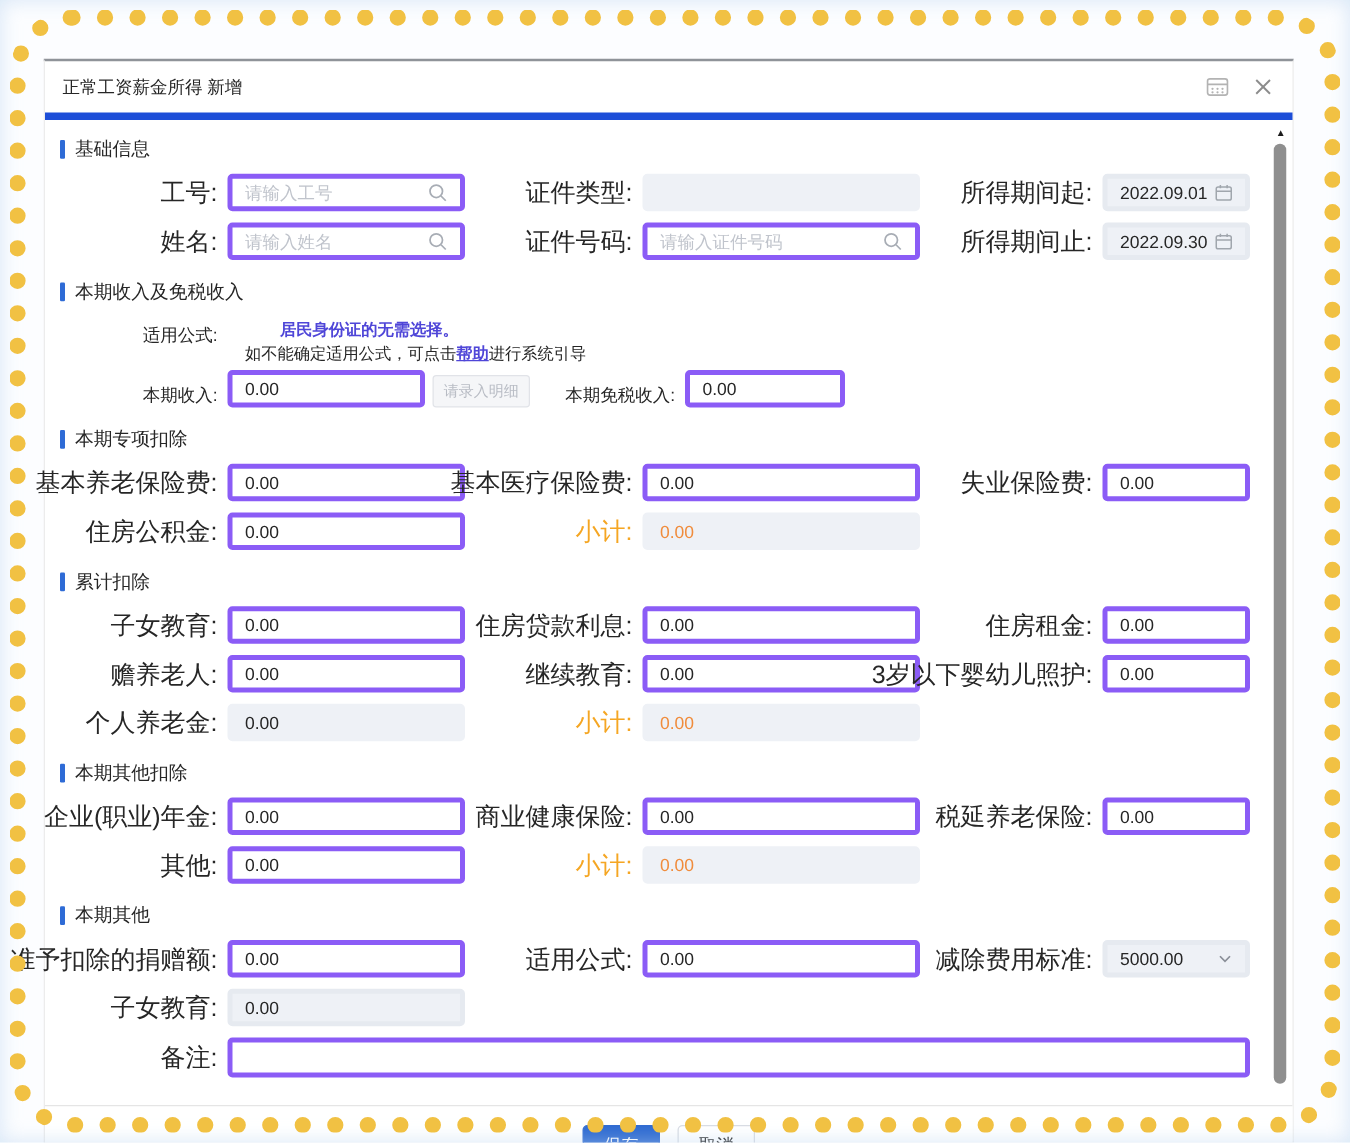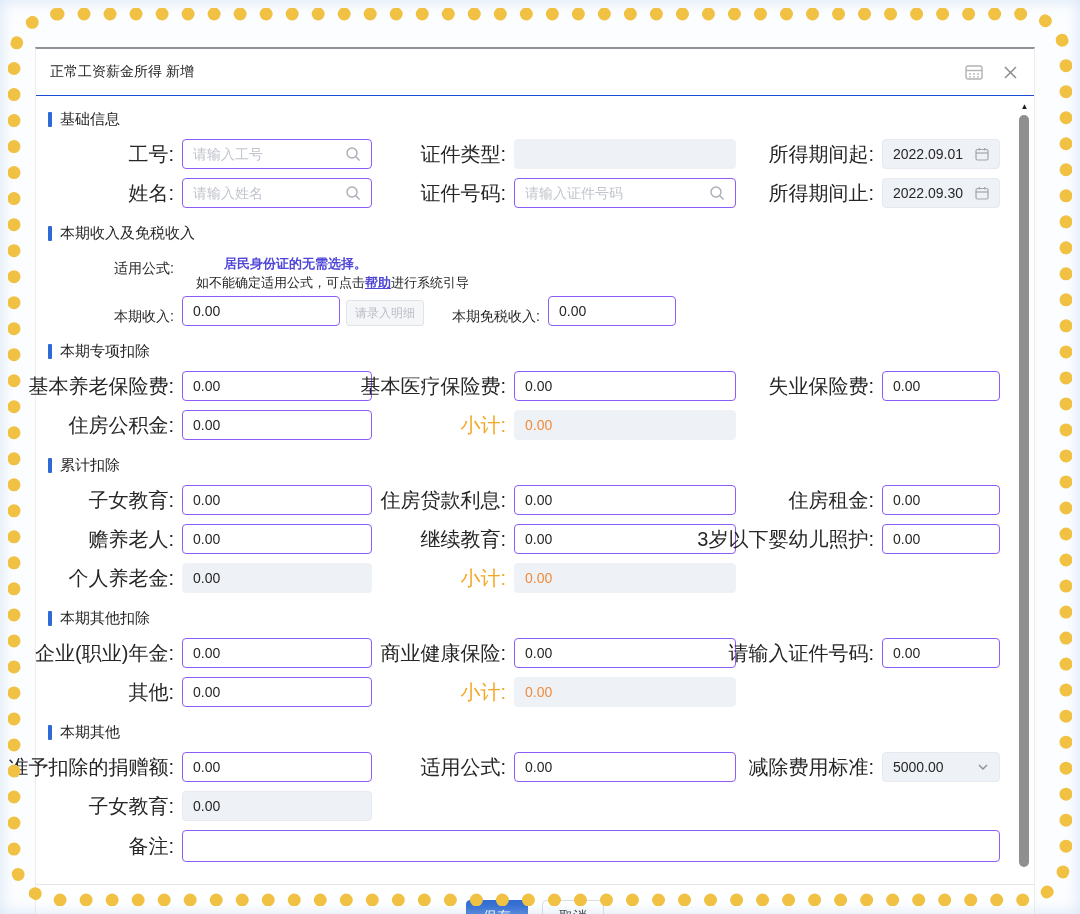--- a/index.html
+++ b/index.html
@@ -3,38 +3,38 @@
 <meta charset="utf-8">
 <style>
   * { margin:0; padding:0; box-sizing:border-box; }
   html,body { width:1080px; height:914px; overflow:hidden; }
   body { background:#fcfdff; font-family:"Liberation Sans", sans-serif; position:relative; }
   .edge-glow { position:absolute; inset:0; box-shadow: inset 0 0 16px rgba(188,214,240,.6); pointer-events:none; z-index:5; }
   .dots { position:absolute; inset:8px; border:13px dotted #F1C143; border-radius:50px; pointer-events:none; z-index:6; }
 
   .dialog { position:absolute; left:35px; top:47px; width:1000px; height:867px; background:#fff;
             border:1px solid #ececec; border-top:2px solid #8f9399; }
-  .dlg-header { height:47px; display:flex; align-items:center; padding:8px 14px; border-bottom:1px solid #1d4ed8;justify-content:center; }
+  .dlg-header { height:47px; display:flex; align-items:center; padding:8px 14px; border-bottom:6px solid #1d4ed8;justify-content:center; }
   .dlg-title { font-size:14px; color:#262626; }
   .dlg-actions { margin-left:auto; display:flex; align-items:center; gap:16px; }
   .icon-btn { width:20px; height:20px; display:flex; align-items:center; justify-content:center; cursor:pointer; }
 
   .dlg-body { position:relative; padding:0 36px 0 0; }
 
   .sec-title { display:flex; align-items:center; gap:8px; margin:16px 0 10px 12px; }
   .sec-title .bar { width:4px; height:15px; background:#2E6BD6; border-radius:1px; }
   .sec-title .txt { font-size:15px; color:#262626; }
   .sec-title.first { margin-top:14px; }
 
   .row { display:grid; grid-template-columns:138px 190px 126px 222px 130px 118px; column-gap:8px;
          align-items:center; margin-bottom:9px; }
   .lbl { font-size:20px; color:#262626; white-space:nowrap; justify-self:end; width:max-content; }
   .lbl-orange { color:#F5A623; }
 
-  .input { height:30px; border:1px solid #8b5cf6; border-radius:4px; background:#fff;
+  .input { height:30px; border:4px solid #8b5cf6; border-radius:4px; background:#fff;
            display:flex; align-items:center; padding:0 10px; font-size:14px; color:#262626; gap:6px; }
   .input input { border:none; outline:none; flex:1; min-width:0; font-size:14px; color:#262626; background:transparent; font-family:"Liberation Sans",sans-serif; }
   .input input::placeholder { color:#c0c4cc; }
   .input .val { flex:1; white-space:nowrap; overflow:hidden; }
   .input.gray { background:#EEF1F6; border-color:#e6eaf0; }
   .input.noborder { border-color:#EEF1F6; }
   .orange-val { color:#F08C3C; }
 
   .flexrow { display:flex; align-items:flex-end; margin-bottom:9px; }
   .flexrow .flbl { width:138px; text-align:right; font-size:14px; color:#262626; flex:0 0 138px; white-space:nowrap; }
@@ -275,21 +275,21 @@
     </div>
     <div class="row">
       <span class="lbl">企业(职业)年金:</span>
       <div class="input">
           <span class="val">0.00</span>
         </div>
       <span class="lbl">商业健康保险:</span>
       <div class="input">
           <span class="val">0.00</span>
         </div>
-      <span class="lbl">请输入证件号码:</span>
+      <span class="lbl">税延养老保险:</span>
       <div class="input">
           <span class="val">0.00</span>
         </div>
     </div>
     <div class="row">
       <span class="lbl">其他:</span>
       <div class="input">
           <span class="val">0.00</span>
         </div>
       <span class="lbl lbl-orange">小计:</span>

